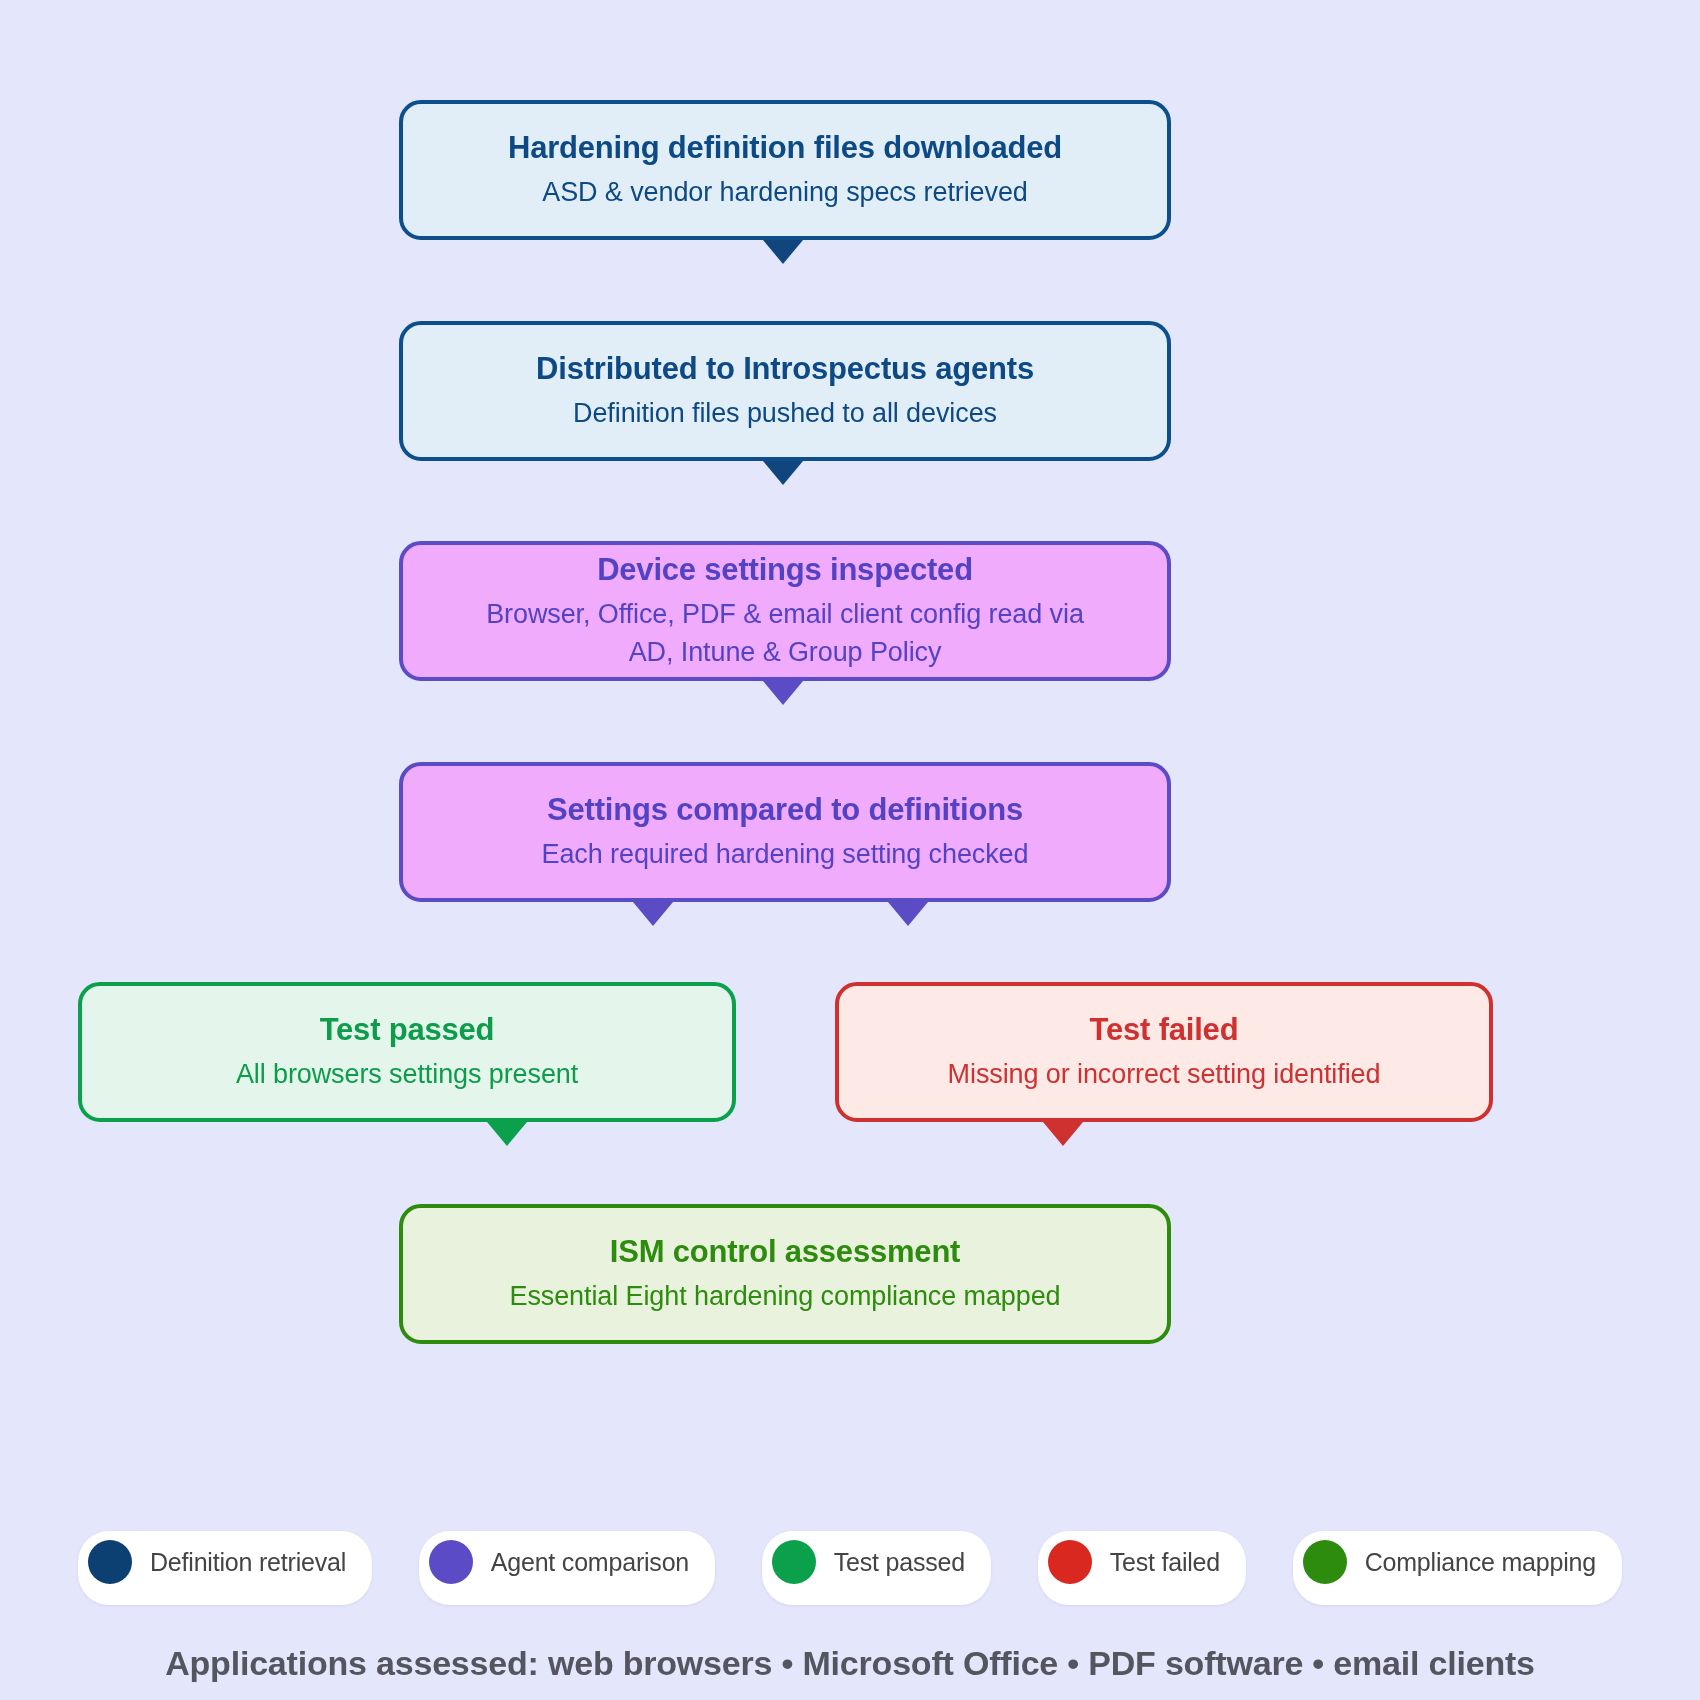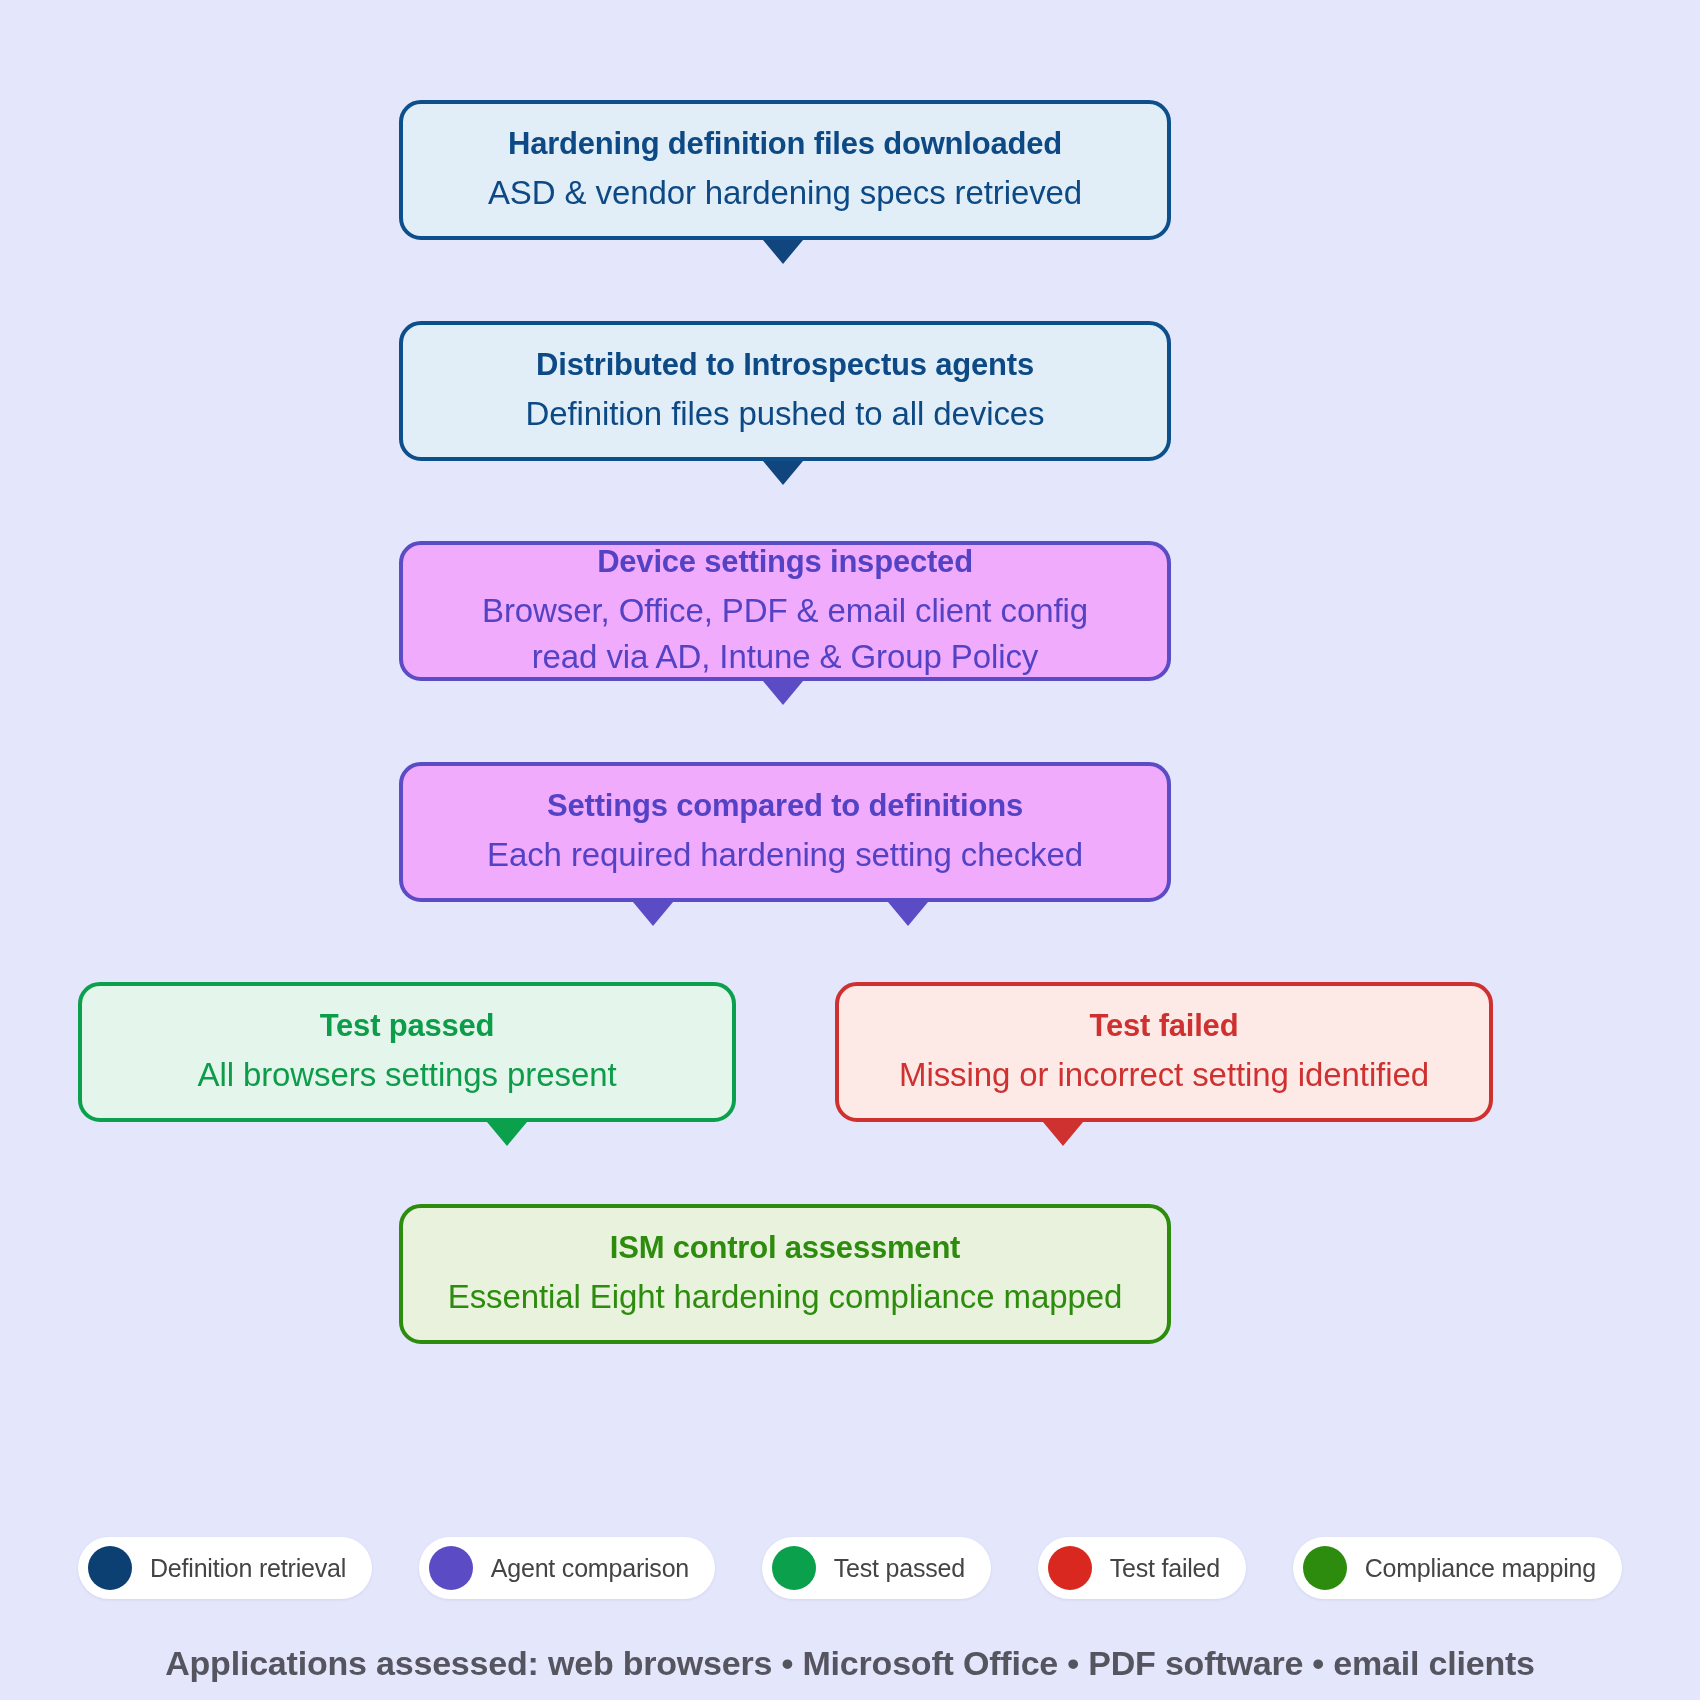--- a/index.html
+++ b/index.html
@@ -34,21 +34,21 @@
     padding: 10px 24px;
   }
   .node .title {
     font-weight: bold;
     font-size: 31px;
     line-height: 1.28;
     letter-spacing: -0.2px;
     margin-bottom: 6px;
   }
   .node .subtitle {
-    font-size: 33px;
+    font-size: 27px;
     line-height: 1.40;
     letter-spacing: -0.1px;
     font-weight: 400;
   }
 
   
   .theme-navy   { border-color:#0d4f8b; background:#e1eef8; color:#0d4a85; }
   .theme-purple { border-color:#5b4bc4; background:#f0abfc; color:#5442c4; }
   .theme-green  { border-color:#0ba04c; background:#e4f6ec; color:#0d9c4a; }
   .theme-red    { border-color:#cf3030; background:#fdeae7; color:#cf3030; }
@@ -79,21 +79,21 @@
     display: flex;
     justify-content: space-between;
     align-items: center;
   }
   .legend-item {
     display: flex;
     align-items: center;
     background: #ffffff;
     border-radius: 31px;
     height: 62px;
-    padding: 0 26px 0 10px;
+    padding: 0 26px 12px 10px;
     box-shadow: 0 1px 3px rgba(80,80,140,0.10);
   }
   .legend-dot {
     width: 44px;
     height: 44px;
     border-radius: 50%;
     flex: 0 0 auto;
     margin-right: 18px;
   }
   .legend-label {

